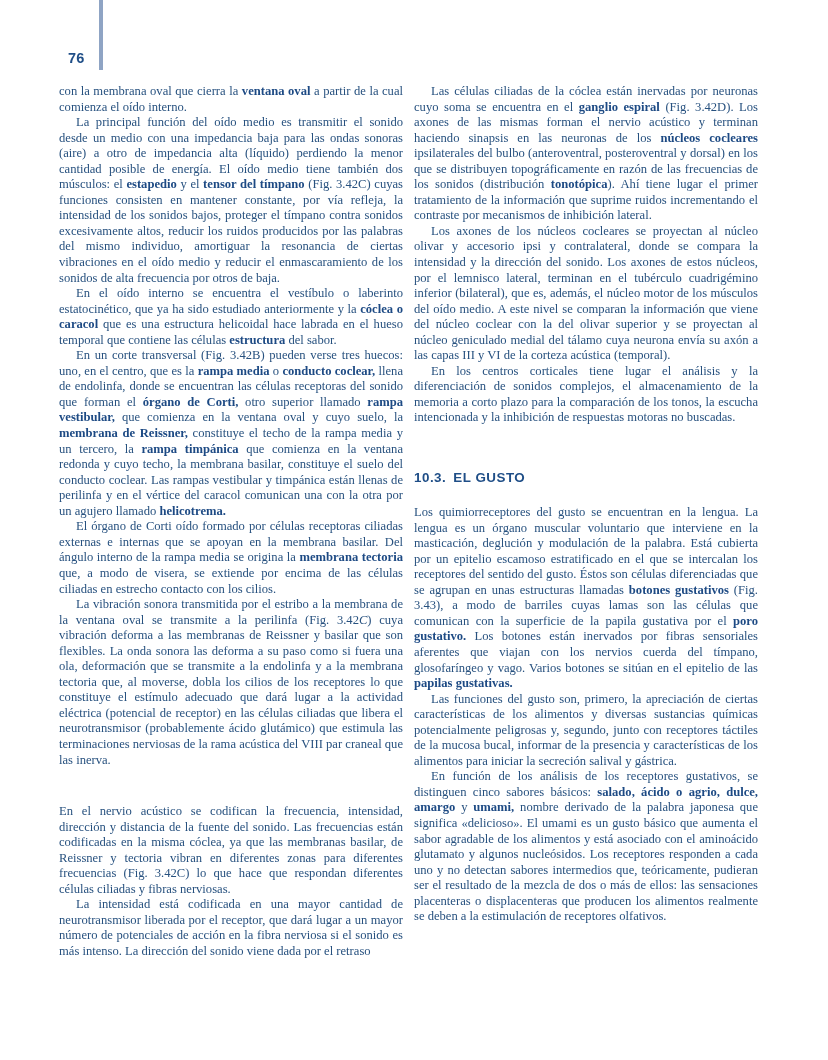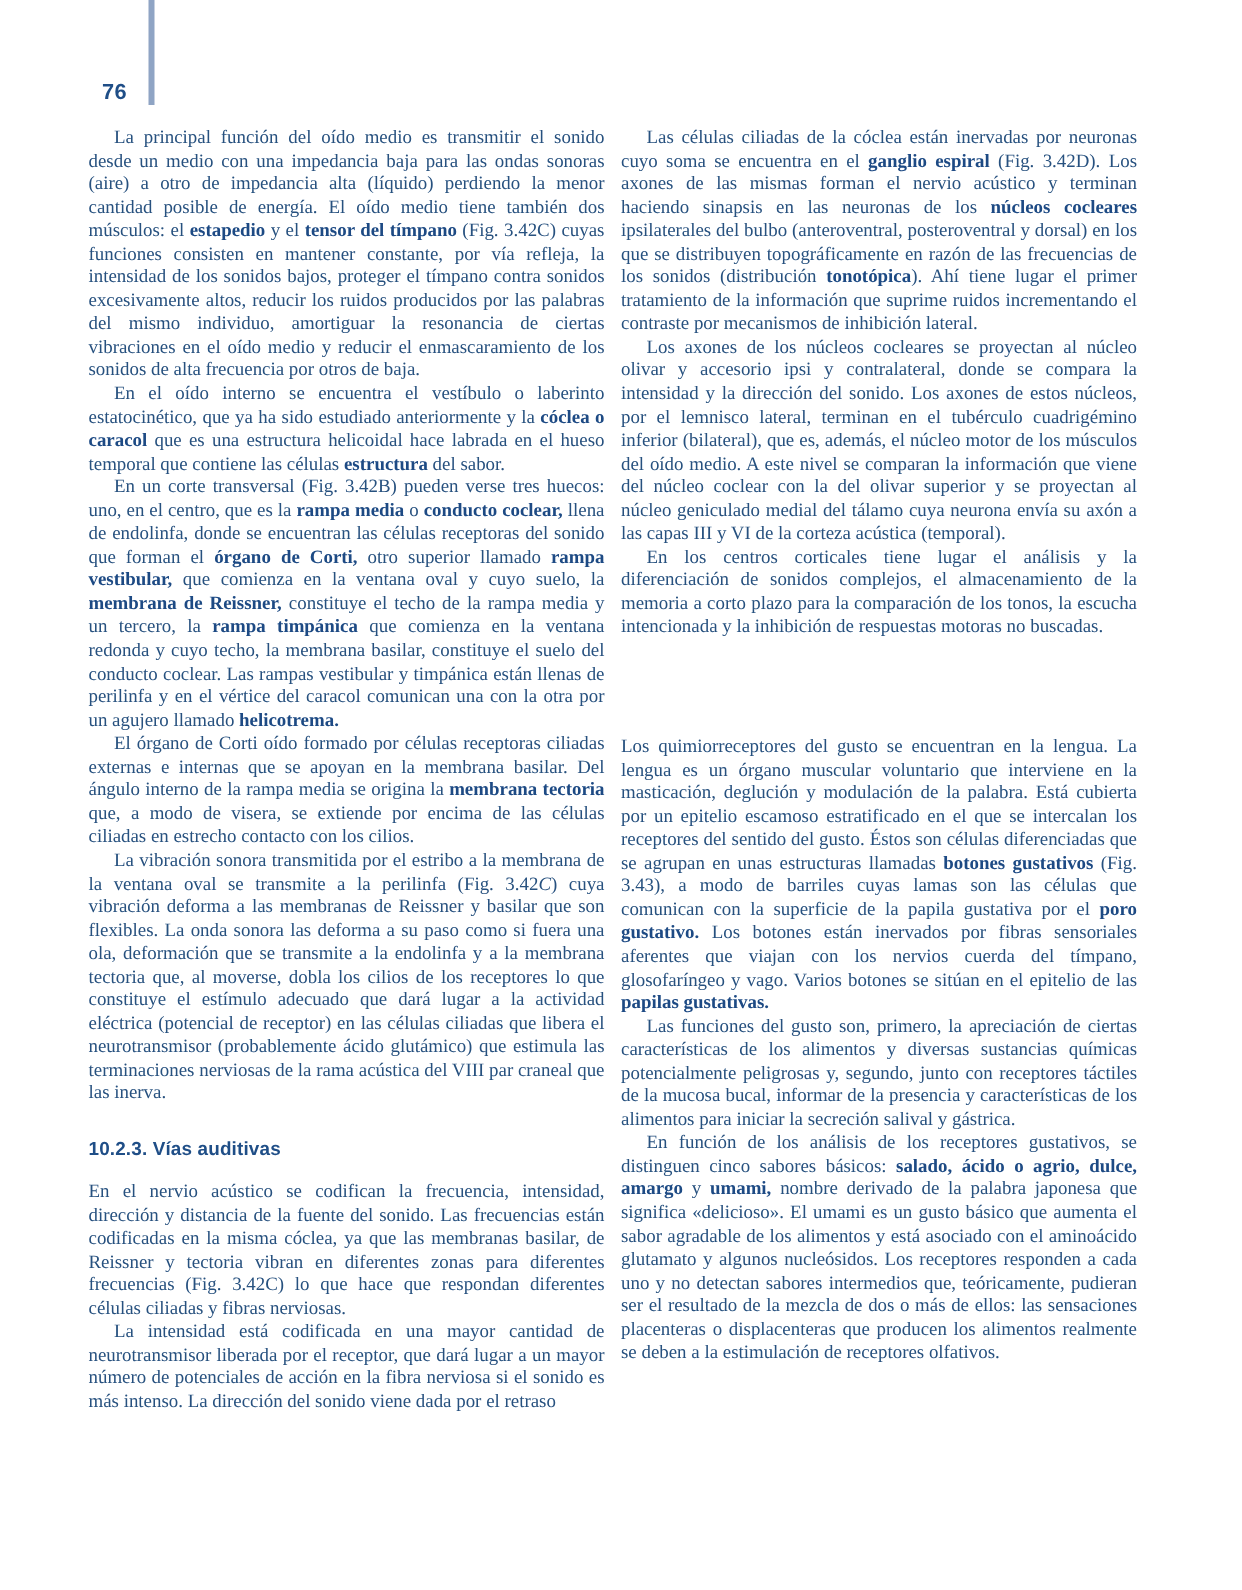--- a/index.html
+++ b/index.html
@@ -24,23 +24,24 @@
     width: 4px;
     height: 70px;
     background: #8fa4c4;
   }
   .runhead {
     position: absolute;
     left: 68px;
     top: 50px;
     height: 20px;
     display: flex;
-    align-items: flex-end;
+    align-items: center;
     gap: 0;
     white-space: nowrap;
+    flex-direction: column;
   }
   .runhead .folio {
     font-family: "Liberation Sans", "DejaVu Sans", sans-serif;
     font-weight: bold;
     font-size: 14.5px;
     color: #1f4e87;
     letter-spacing: 0.2px;
   }
   .runhead .runtitle {
     font-family: "Liberation Sans", "DejaVu Sans", sans-serif;
@@ -113,42 +114,45 @@
 
 <div class="header-rule"></div>
 <div class="runhead">
   <span class="folio">76</span>
 </div>
 
 <div class="columns">
 
   <div class="col">
     <div id="left-paras">
+        <p class="body"><span>con la membrana oval que cierra la </span><b>ventana oval</b><span> a partir de la cual comienza el oído interno.</span></p>
         <p class="body indent"><span>La principal función del oído medio es transmitir el sonido desde un medio con una impedancia baja para las ondas sonoras (aire) a otro de impedancia alta (líquido) perdiendo la menor cantidad posible de energía. El oído medio tiene también dos músculos: el </span><b>estapedio</b><span> y el </span><b>tensor del tímpano</b><span> (Fig. 3.42C) cuyas funciones consisten en mantener constante, por vía refleja, la intensidad de los sonidos bajos, proteger el tímpano contra sonidos excesivamente altos, reducir los ruidos producidos por las palabras del mismo individuo, amortiguar la resonancia de ciertas vibraciones en el oído medio y reducir el enmascaramiento de los sonidos de alta frecuencia por otros de baja.</span></p>
         <p class="body indent"><span>En el oído interno se encuentra el vestíbulo o laberinto estatocinético, que ya ha sido estudiado anteriormente y la </span><b>cóclea o caracol</b><span> que es una estructura helicoidal hace labrada en el hueso temporal que contiene las células </span><b>estructura</b><span> del sabor.</span></p>
         <p class="body indent"><span>En un corte transversal (Fig. 3.42B) pueden verse tres huecos: uno, en el centro, que es la </span><b>rampa media</b><span> o </span><b>conducto coclear,</b><span> llena de endolinfa, donde se encuentran las células receptoras del sonido que forman el </span><b>órgano de Corti,</b><span> otro superior llamado </span><b>rampa vestibular,</b><span> que comienza en la ventana oval y cuyo suelo, la </span><b>membrana de Reissner,</b><span> constituye el techo de la rampa media y un tercero, la </span><b>rampa timpánica</b><span> que comienza en la ventana redonda y cuyo techo, la membrana basilar, constituye el suelo del conducto coclear. Las rampas vestibular y timpánica están llenas de perilinfa y en el vértice del caracol comunican una con la otra por un agujero llamado </span><b>helicotrema.</b></p>
         <p class="body indent"><span>El órgano de Corti oído formado por células receptoras ciliadas externas e internas que se apoyan en la membrana basilar. Del ángulo interno de la rampa media se origina la </span><b>membrana tectoria</b><span> que, a modo de visera, se extiende por encima de las células ciliadas en estrecho contacto con los cilios.</span></p>
         <p class="body indent"><span>La vibración sonora transmitida por el estribo a la membrana de la ventana oval se transmite a la perilinfa (Fig. 3.42</span><i>C</i><span>) cuya vibración deforma a las membranas de Reissner y basilar que son flexibles. La onda sonora las deforma a su paso como si fuera una ola, deformación que se transmite a la endolinfa y a la membrana tectoria que, al moverse, dobla los cilios de los receptores lo que constituye el estímulo adecuado que dará lugar a la actividad eléctrica (potencial de receptor) en las células ciliadas que libera el neurotransmisor (probablemente ácido glutámico) que estimula las terminaciones nerviosas de la rama acústica del VIII par craneal que las inerva.</span></p>
       </div>
     <div class="sp-subhead-before"></div>
-    <h3 class="subhead">10.2.3. Vías auditivas</h3>
     <div class="sp-subhead-after"></div>
     <div id="left-paras-after">
         <p class="body"><span>En el nervio acústico se codifican la frecuencia, intensidad, dirección y distancia de la fuente del sonido. Las frecuencias están codificadas en la misma cóclea, ya que las membranas basilar, de Reissner y tectoria vibran en diferentes zonas para diferentes frecuencias (Fig. 3.42C) lo que hace que respondan diferentes células ciliadas y fibras nerviosas.</span></p>
         <p class="body indent"><span>La intensidad está codificada en una mayor cantidad de neurotransmisor liberada por el receptor, que dará lugar a un mayor número de potenciales de acción en la fibra nerviosa si el sonido es más intenso. La dirección del sonido viene dada por el retraso</span></p>
       </div>
   </div>
 
   <div class="col">
     <div id="right-paras">
         <p class="body indent"><span>Las células ciliadas de la cóclea están inervadas por neuronas cuyo soma se encuentra en el </span><b>ganglio espiral</b><span> (Fig. 3.42D). Los axones de las mismas forman el nervio acústico y terminan haciendo sinapsis en las neuronas de los </span><b>núcleos cocleares</b><span> ipsilaterales del bulbo (anteroventral, posteroventral y dorsal) en los que se distribuyen topográficamente en razón de las frecuencias de los sonidos (distribución </span><b>tonotópica</b><span>). Ahí tiene lugar el primer tratamiento de la información que suprime ruidos incrementando el contraste por mecanismos de inhibición lateral.</span></p>
         <p class="body indent"><span>Los axones de los núcleos cocleares se proyectan al núcleo olivar y accesorio ipsi y contralateral, donde se compara la intensidad y la dirección del sonido. Los axones de estos núcleos, por el lemnisco lateral, terminan en el tubérculo cuadrigémino inferior (bilateral), que es, además, el núcleo motor de los músculos del oído medio. A este nivel se comparan la información que viene del núcleo coclear con la del olivar superior y se proyectan al núcleo geniculado medial del tálamo cuya neurona envía su axón a las capas III y VI de la corteza acústica (temporal).</span></p>
         <p class="body indent"><span>En los centros corticales tiene lugar el análisis y la diferenciación de sonidos complejos, el almacenamiento de la memoria a corto plazo para la comparación de los tonos, la escucha intencionada y la inhibición de respuestas motoras no buscadas.</span></p>
       </div>
     <div class="sp-section-before"></div>
+    <h2 class="section">
+      <span class="num">10.3.</span><span>EL GUSTO</span>
+    </h2>
     <div class="sp-section-after"></div>
     <div id="right-paras-after">
         <p class="body"><span>Los quimiorreceptores del gusto se encuentran en la lengua. La lengua es un órgano muscular voluntario que interviene en la masticación, deglución y modulación de la palabra. Está cubierta por un epitelio escamoso estratificado en el que se intercalan los receptores del sentido del gusto. Éstos son células diferenciadas que se agrupan en unas estructuras llamadas </span><b>botones gustativos</b><span> (Fig. 3.43), a modo de barriles cuyas lamas son las células que comunican con la superficie de la papila gustativa por el </span><b>poro gustativo.</b><span> Los botones están inervados por fibras sensoriales aferentes que viajan con los nervios cuerda del tímpano, glosofaríngeo y vago. Varios botones se sitúan en el epitelio de las </span><b>papilas gustativas.</b></p>
         <p class="body indent"><span>Las funciones del gusto son, primero, la apreciación de ciertas características de los alimentos y diversas sustancias químicas potencialmente peligrosas y, segundo, junto con receptores táctiles de la mucosa bucal, informar de la presencia y características de los alimentos para iniciar la secreción salival y gástrica.</span></p>
         <p class="body indent"><span>En función de los análisis de los receptores gustativos, se distinguen cinco sabores básicos: </span><b>salado, ácido o agrio, dulce, amargo</b><span> y </span><b>umami,</b><span> nombre derivado de la palabra japonesa que significa «delicioso». El umami es un gusto básico que aumenta el sabor agradable de los alimentos y está asociado con el aminoácido glutamato y algunos nucleósidos. Los receptores responden a cada uno y no detectan sabores intermedios que, teóricamente, pudieran ser el resultado de la mezcla de dos o más de ellos: las sensaciones placenteras o displacenteras que producen los alimentos realmente se deben a la estimulación de receptores olfativos.</span></p>
       </div>
   </div>
 
 </div>
 

